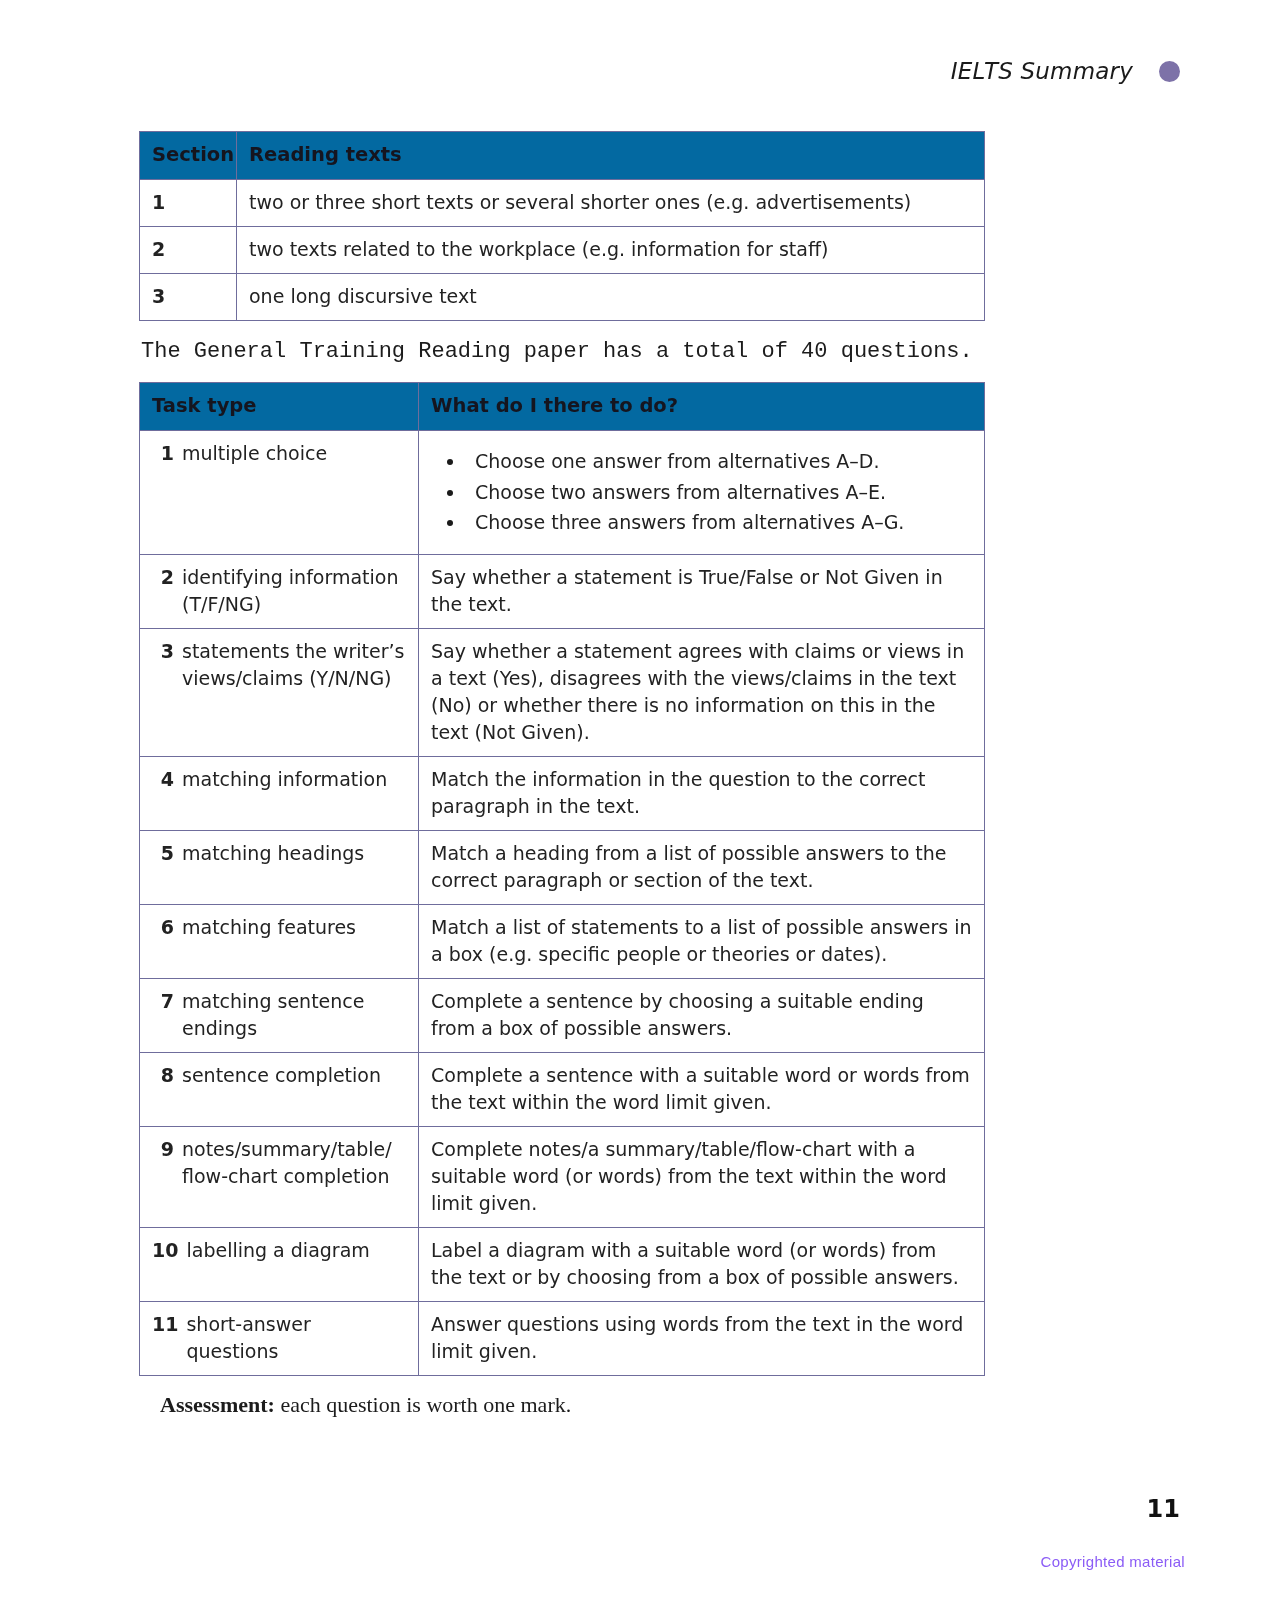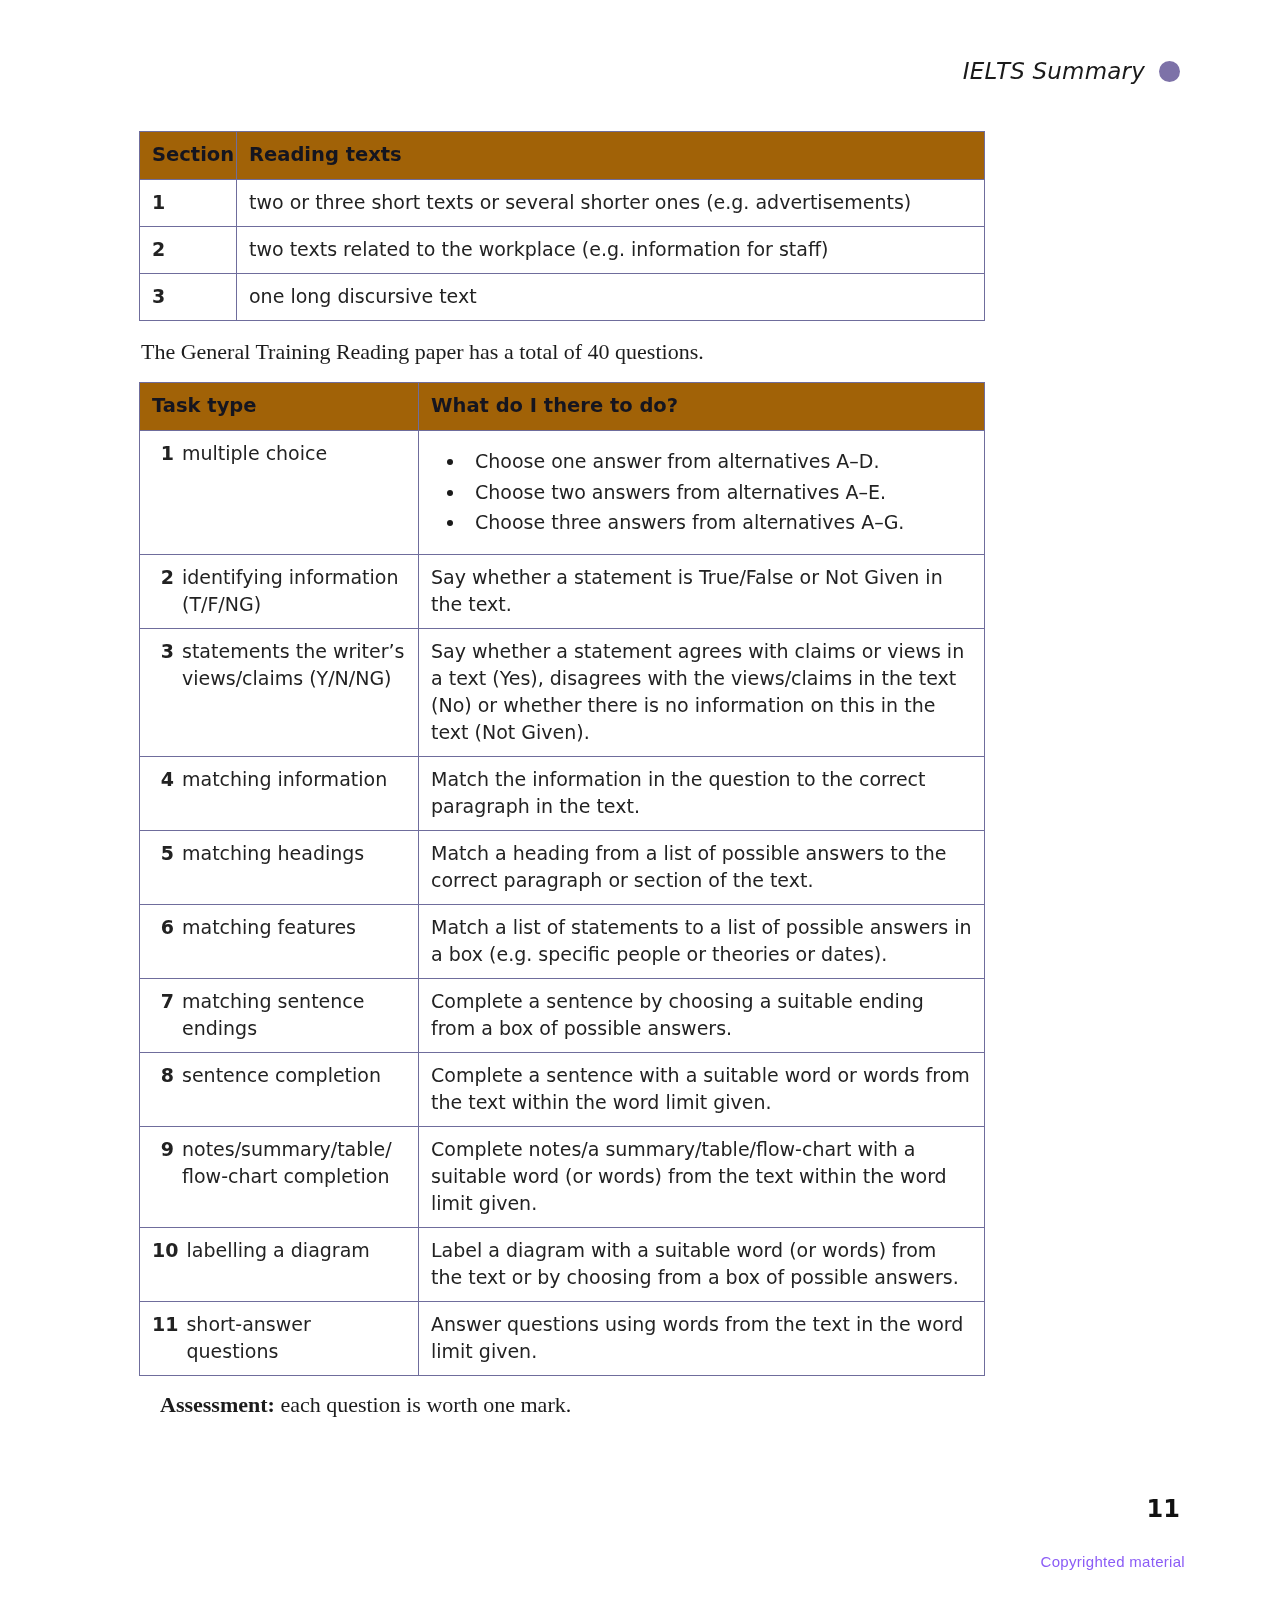--- a/index.html
+++ b/index.html
@@ -16,21 +16,21 @@
     overflow: hidden;
   }
 
   
   .running-head {
     position: absolute;
     top: 58px;
     right: 100px;
     display: flex;
     align-items: center;
-    gap: 14px;
+    gap: 26px;
   }
   .running-head-title {
     font-family: "DejaVu Sans", sans-serif;
     font-style: italic;
     font-size: 23px;
     color: #1a1a1a;
     letter-spacing: 0.2px;
     white-space: nowrap;
   }
   .head-dot {
@@ -58,21 +58,21 @@
   table.doc-table th,
   table.doc-table td {
     border: 1.5px solid #6f6d9c;
     vertical-align: top;
     font-family: "DejaVu Sans", sans-serif;
     font-size: 19px;
     line-height: 1.42;
     color: #222222;
   }
   table.doc-table thead th {
-    background: #a16207;
+    background: #0369a1;
     font-weight: bold;
     font-size: 19.5px;
     padding: 9px 12px 10px 12px;
     text-align: left;
     color: #15151f;
   }
   table.doc-table tbody td {
     background: #ffffff;
     padding: 9px 12px 10px 12px;
   }
@@ -80,21 +80,21 @@
   
   .tbl-sections col.c1 { width: 97px; }
   .tbl-sections col.c2 { width: 748px; }
   .tbl-sections tbody td.num {
     font-weight: bold;
     font-size: 19px;
   }
 
   
   .body-para {
-    font-family: Liberation Serif, serif;
+    font-family: Liberation Mono, monospace;
     font-size: 22px;
     line-height: 1.33;
     color: #1c1c1c;
     margin: 16px 0 16px 2px;
   }
   .body-para div { white-space: nowrap; }
 
   
   .tbl-tasks col.c1 { width: 279px; }
   .tbl-tasks col.c2 { width: 566px; }

